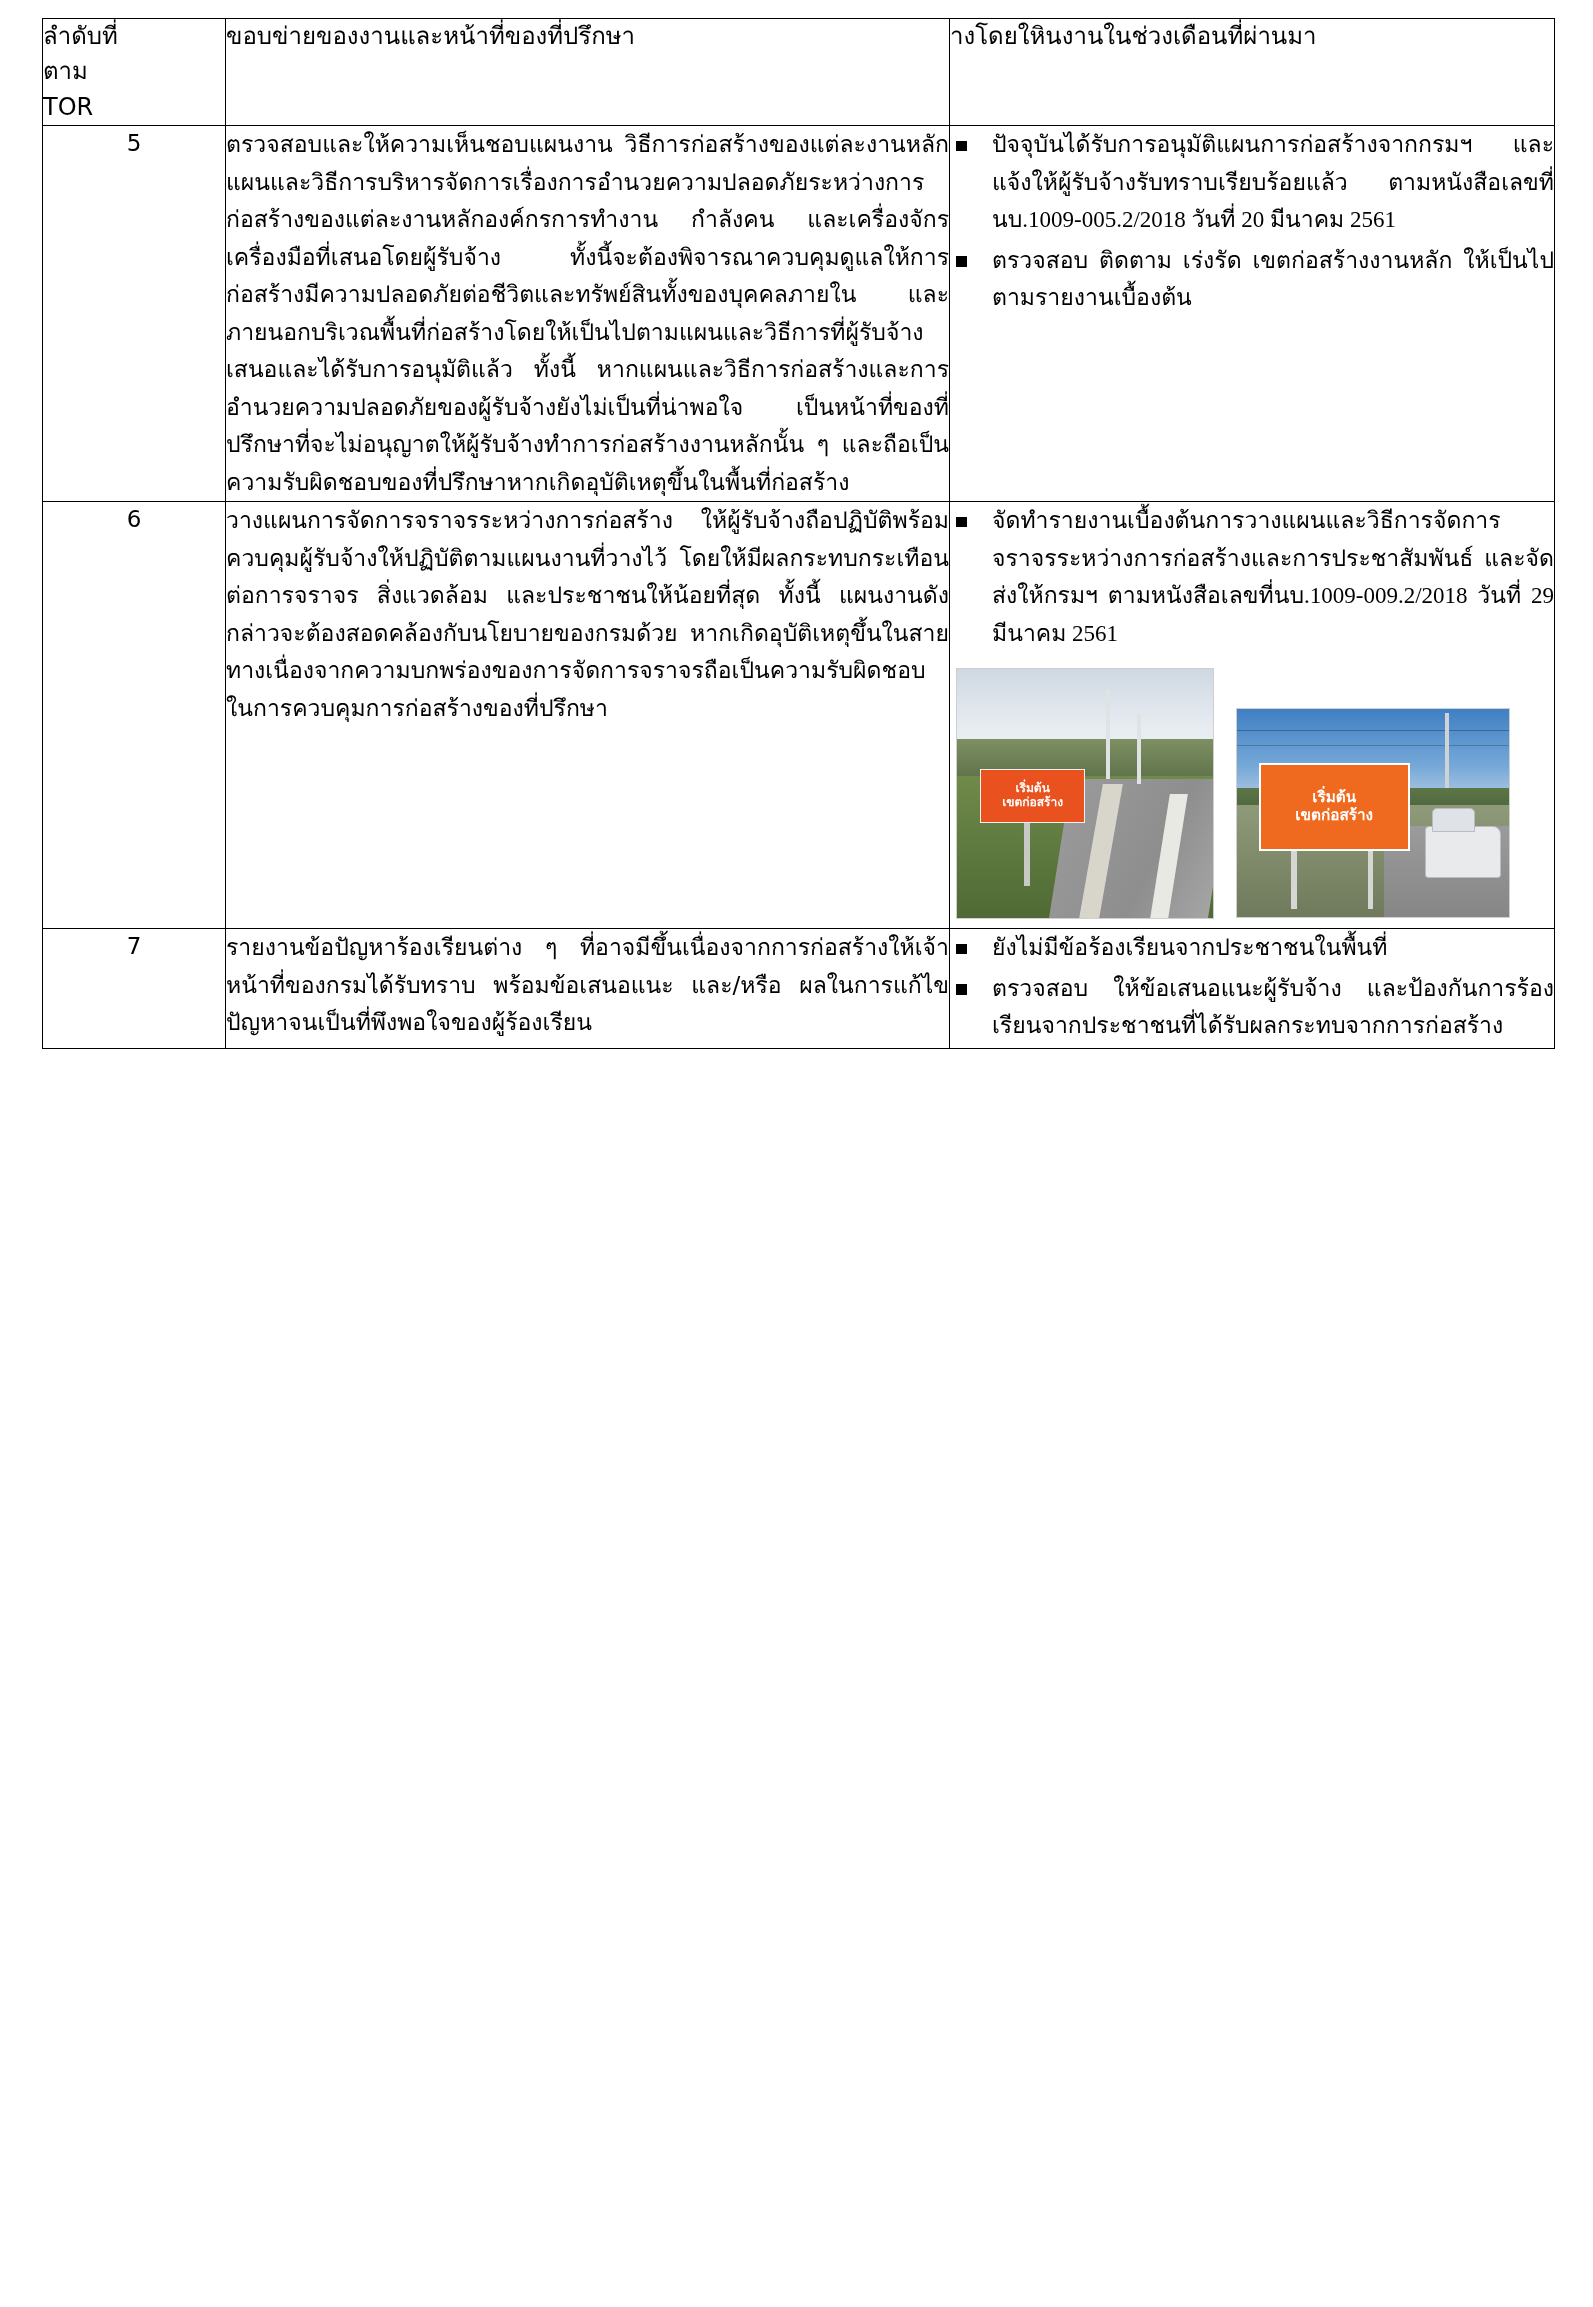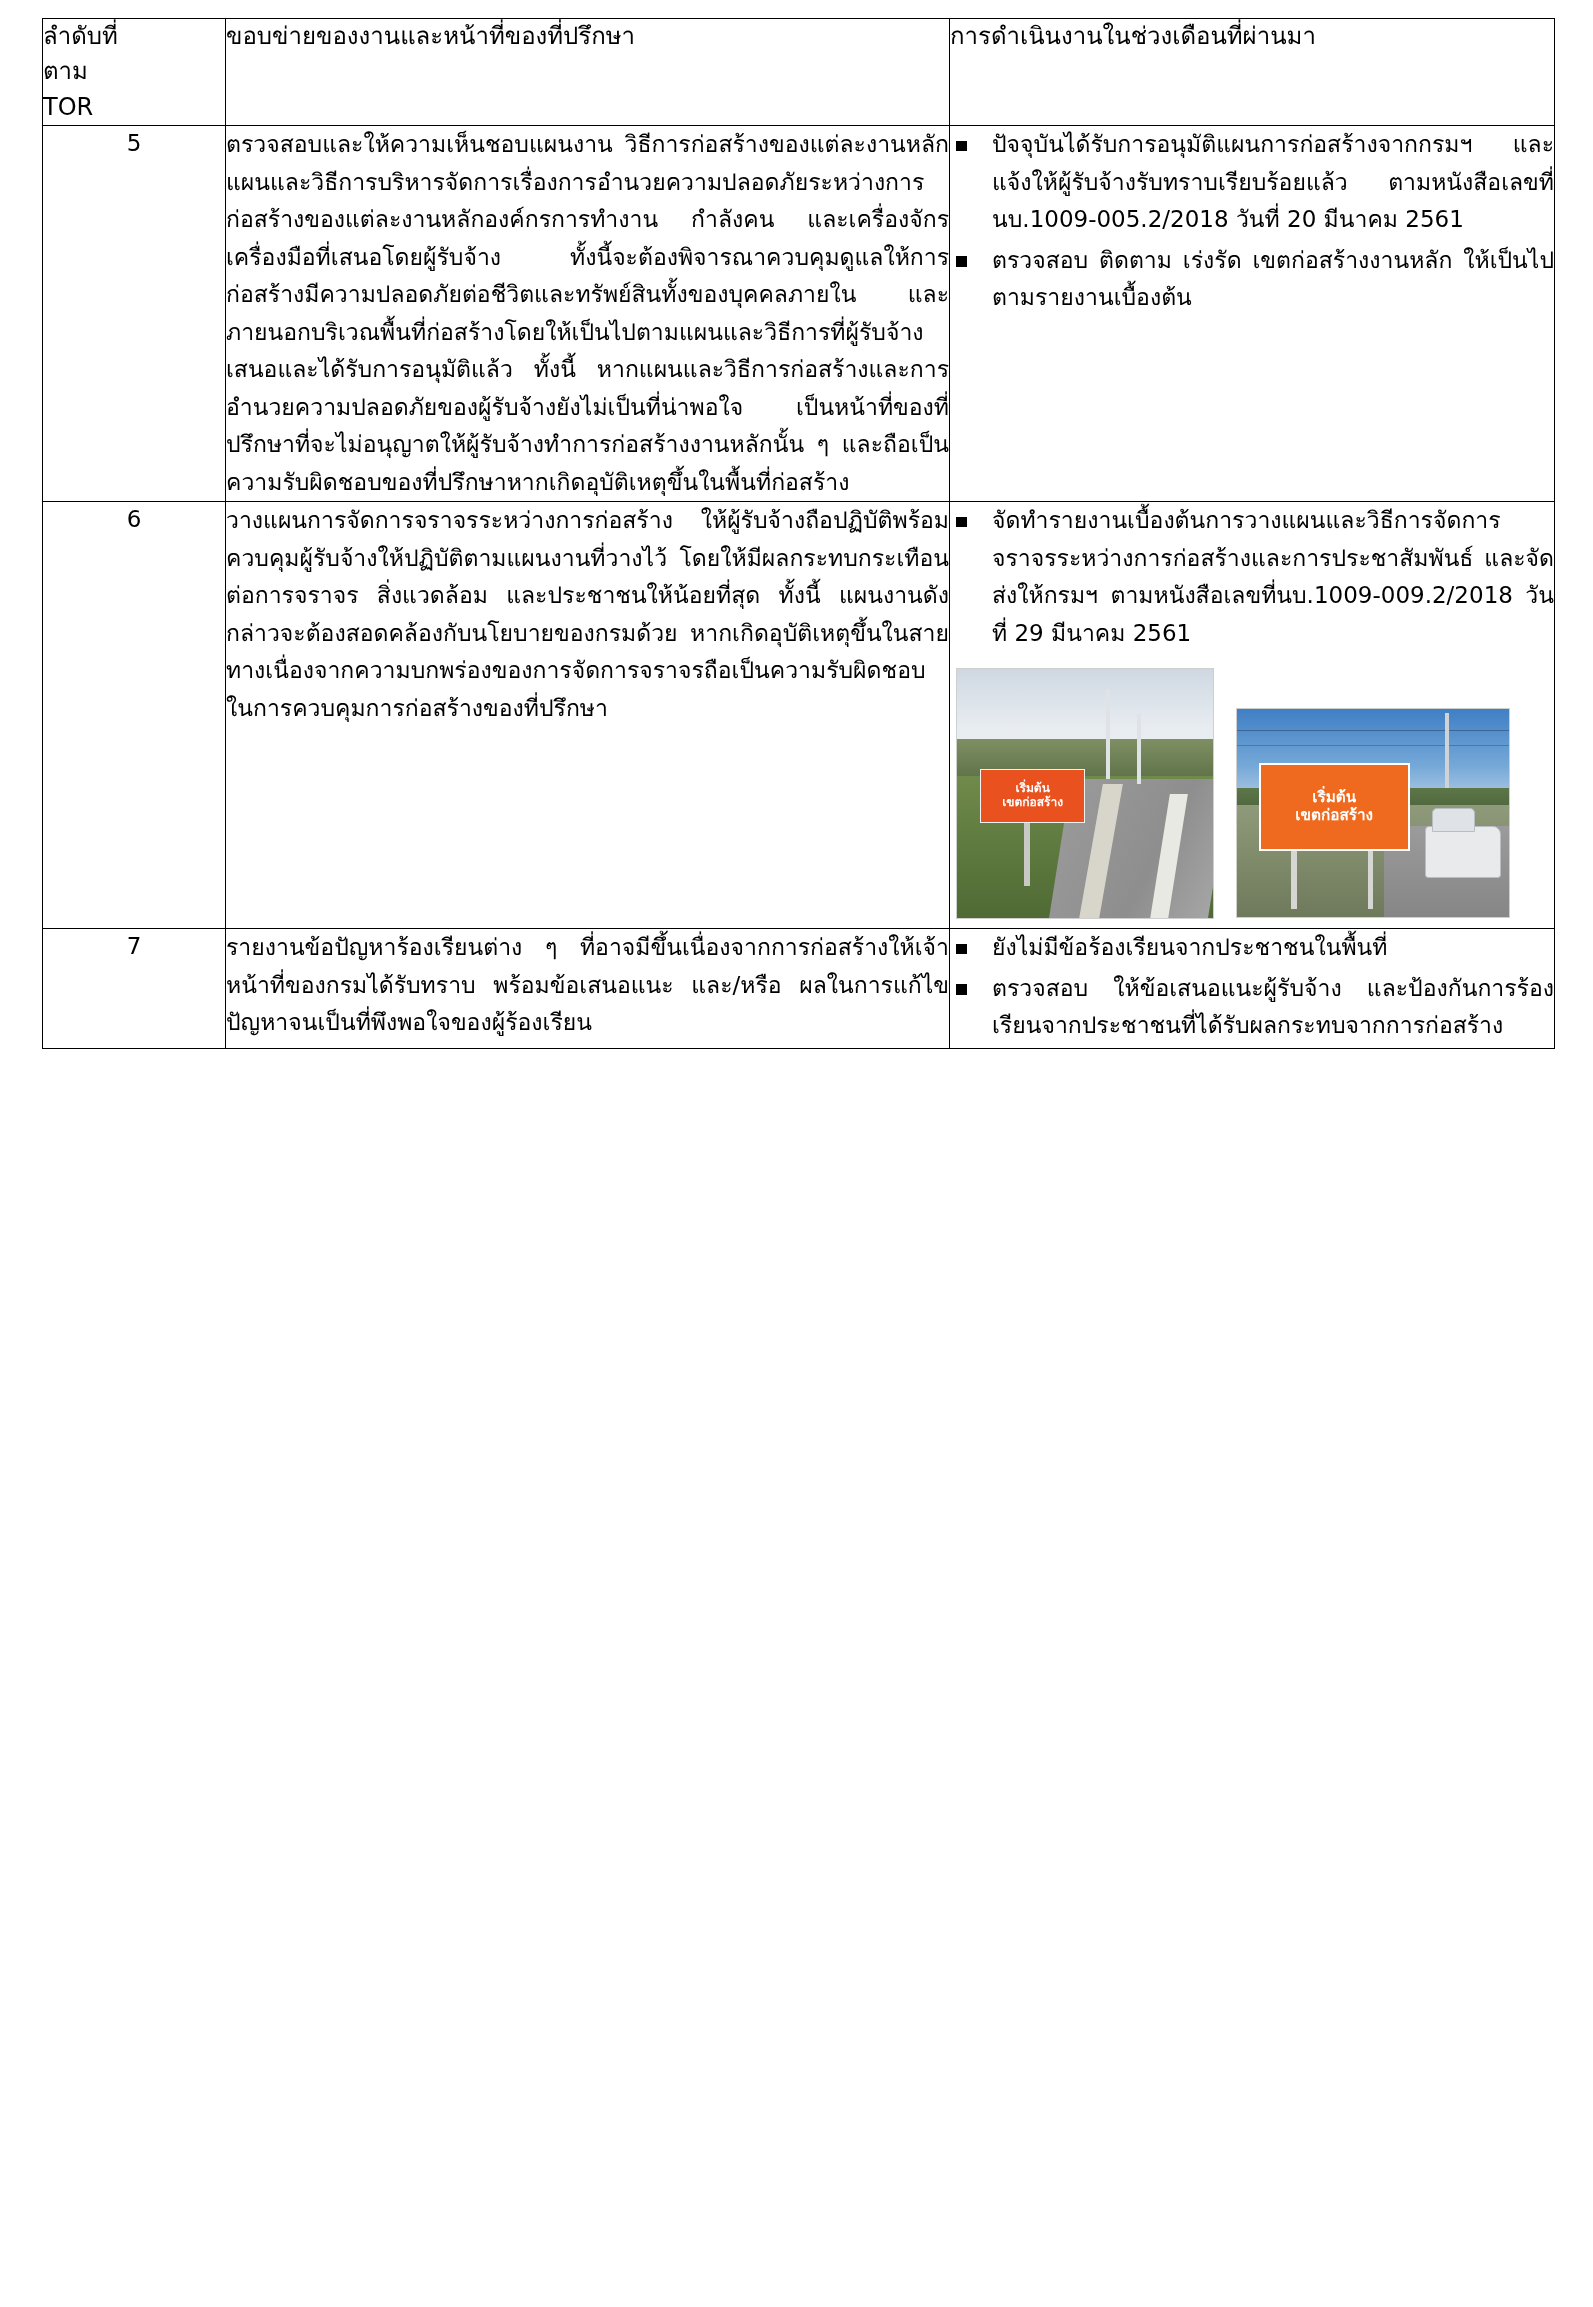--- a/index.html
+++ b/index.html
@@ -80,20 +80,21 @@
     margin: 0;
     padding: 0;
   }
   ul.bullets > li {
     position: relative;
     padding-left: 42px;
     margin: 0 0 3.2px 0;
     text-align: justify;
     text-justify: inter-word;
     word-break: break-word;
+    font-family: Liberation Serif, serif;
   }
   ul.bullets > li::before {
     content: "";
     position: absolute;
     left: 6.4px;
     top: 14.5px;
     width: 10.5px;
     height: 10.5px;
     background: #000000;
   }
@@ -264,21 +265,21 @@
     </colgroup>
 
     <thead>
       <tr>
         <th class="hdr-cell">
           <span class="line">ลำดับที่</span>
           <span class="line">ตาม</span>
           <span class="line">TOR</span>
         </th>
         <th class="hdr-cell">ขอบข่ายของงานและหน้าที่ของที่ปรึกษา</th>
-        <th class="hdr-cell">การดำเนินงานในช่วงเดือนที่ผ่านมา</th>
+        <th class="hdr-cell">างโดยใหินงานในช่วงเดือนที่ผ่านมา</th>
       </tr>
     </thead>
 
     <tbody>
 
       <tr>
         <td class="no-cell">5</td>
         <td class="scope-cell">ตรวจสอบและให้ความเห็นชอบแผนงาน วิธีการก่อสร้างของแต่ละงานหลัก แผนและวิธีการบริหารจัดการเรื่องการอำนวยความปลอดภัยระหว่างการก่อสร้างของแต่ละงานหลักองค์กรการทำงาน กำลังคน และเครื่องจักรเครื่องมือที่เสนอโดยผู้รับจ้าง ทั้งนี้จะต้องพิจารณาควบคุมดูแลให้การก่อสร้างมีความปลอดภัยต่อชีวิตและทรัพย์สินทั้งของบุคคลภายใน และภายนอกบริเวณพื้นที่ก่อสร้างโดยให้เป็นไปตามแผนและวิธีการที่ผู้รับจ้างเสนอและได้รับการอนุมัติแล้ว ทั้งนี้ หากแผนและวิธีการก่อสร้างและการอำนวยความปลอดภัยของผู้รับจ้างยังไม่เป็นที่น่าพอใจ เป็นหน้าที่ของที่ปรึกษาที่จะไม่อนุญาตให้ผู้รับจ้างทำการก่อสร้างงานหลักนั้น ๆ และถือเป็นความรับผิดชอบของที่ปรึกษาหากเกิดอุบัติเหตุขึ้นในพื้นที่ก่อสร้าง</td>
         <td class="prog-cell">
           <ul class="bullets">

